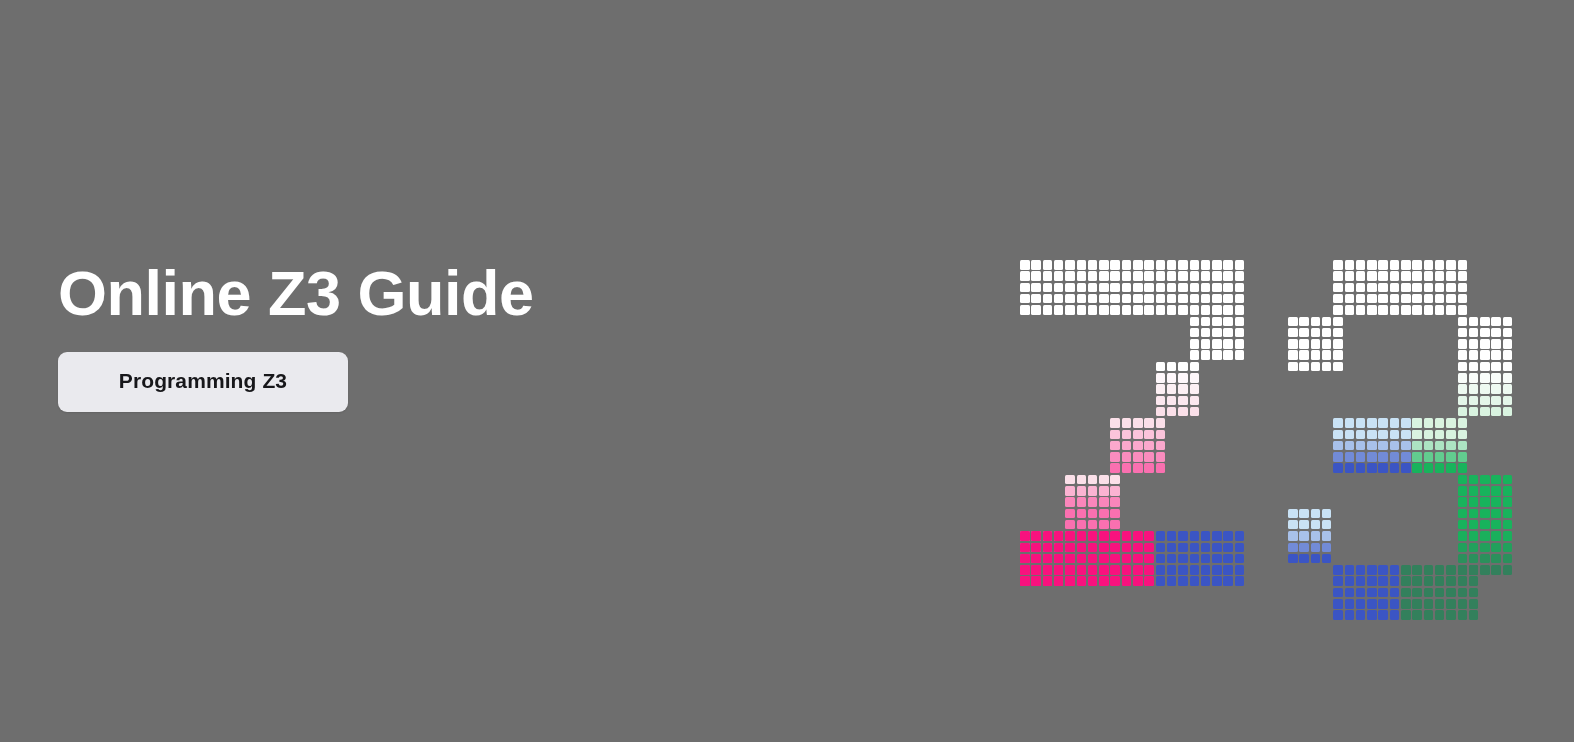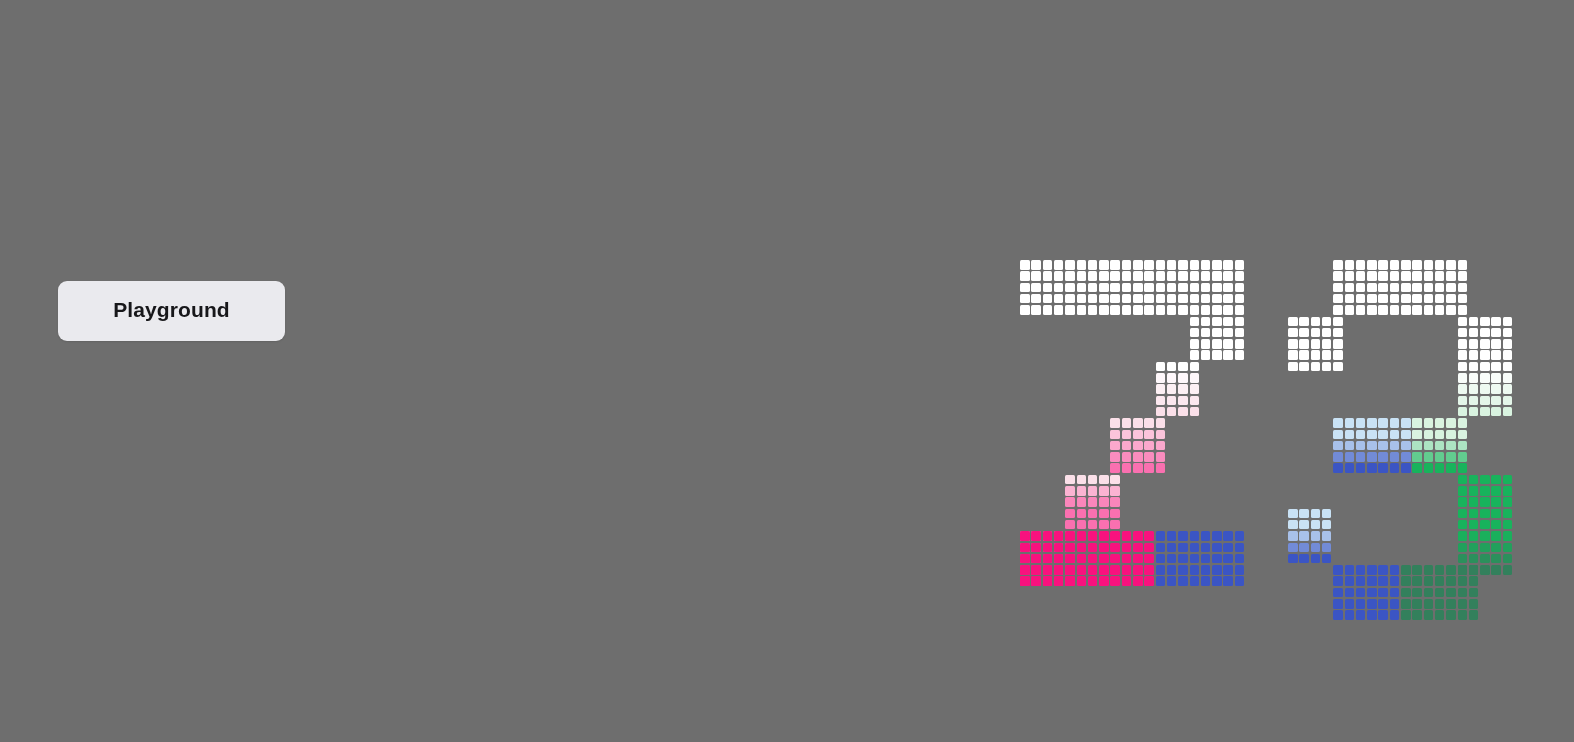--- a/index.html
+++ b/index.html
@@ -91,23 +91,24 @@
     height: 9.6px;
     border-radius: 1.5px;
   }
 </style>
 </head>
 <body>
 
 <div id="hero">
 
   <div id="hero-text">
+    <h1 id="page-title">Online Z3 Guide</h1>
 
     <div id="button-row">
-      <button class="nav-button w3">Playground</button>
+      <button class="nav-button w2">Programming Z3</button>
     </div>
   </div>
 
   <div id="logo-wrap">
     <div class="glyph" id="glyph-z">
         <div class="cell" style="left: 0px; top: 0px; background: rgb(255, 255, 255);"></div>
         <div class="cell" style="left: 11.3px; top: 0px; background: rgb(255, 255, 255);"></div>
         <div class="cell" style="left: 22.6px; top: 0px; background: rgb(255, 255, 255);"></div>
         <div class="cell" style="left: 33.9px; top: 0px; background: rgb(255, 255, 255);"></div>
         <div class="cell" style="left: 45.2px; top: 0px; background: rgb(255, 255, 255);"></div>

